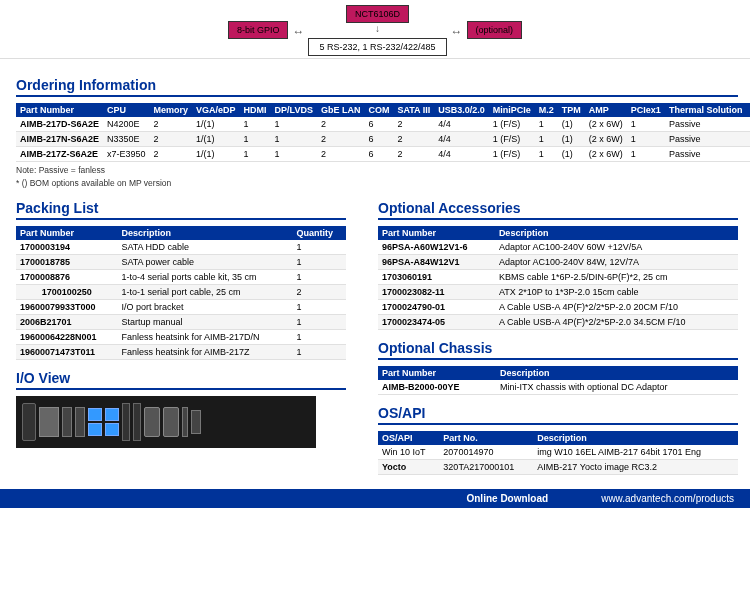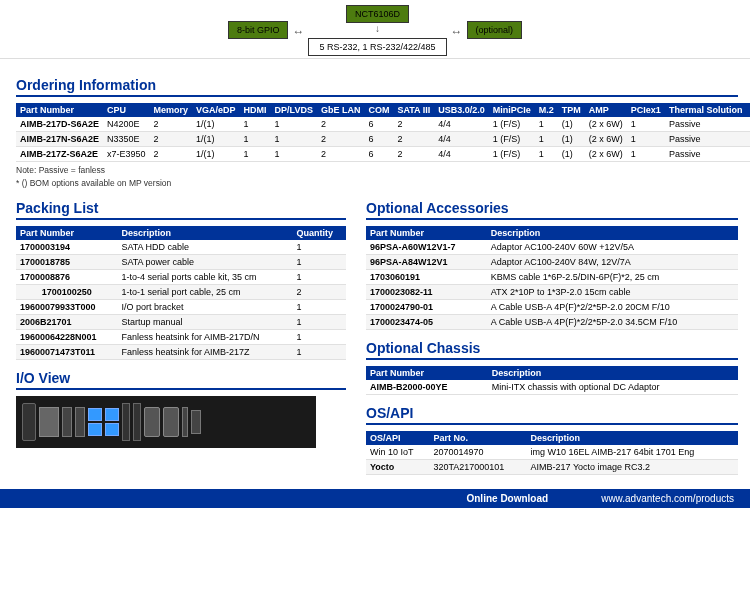--- a/index.html
+++ b/index.html
@@ -22,21 +22,21 @@
       display: flex;
       align-items: center;
       justify-content: center;
       gap: 0;
       height: 48px;
     }
     .diag-box {
       border: 1px solid #333;
       padding: 3px 8px;
       font-size: 9px;
-      background: #4d7c0f;
+      background: #be185d;
       white-space: nowrap;
     }
     .diag-arrow {
       font-size: 12px;
       color: #555;
       padding: 0 4px;
     }
     .diag-sub {
       display: flex;
       flex-direction: column;
@@ -95,21 +95,21 @@
 
     .note {
       font-size: 8.5px;
       color: #333;
       margin-top: 3px;
     }
 
     
     .two-col {
       display: flex;
-      gap: 20px;
+      gap: 32px;
       margin-top: 2px;
     }
     .col-left {
       flex: 0 0 330px;
     }
     .col-right {
       flex: 1;
     }
 
     
@@ -351,21 +351,21 @@
       <div class="section-title">Optional Accessories</div>
       <table class="optional-table">
         <thead>
           <tr id="accessories-header-row">
               <th>Part Number</th>
               <th>Description</th>
             </tr>
         </thead>
         <tbody id="accessories-body">
             <tr>
-              <td style="font-weight: bold;">96PSA-A60W12V1-7</td>
+              <td style="font-weight: bold;">96PSA-A60W12V1-6</td>
               <td>Adaptor AC100-240V 60W +12V/5A</td>
             </tr>
             <tr>
               <td style="font-weight: bold;">96PSA-A84W12V1</td>
               <td>Adaptor AC100-240V 84W, 12V/7A</td>
             </tr>
             <tr>
               <td style="font-weight: bold;">1703060191</td>
               <td>KBMS cable 1*6P-2.5/DIN-6P(F)*2, 25 cm</td>
             </tr>

